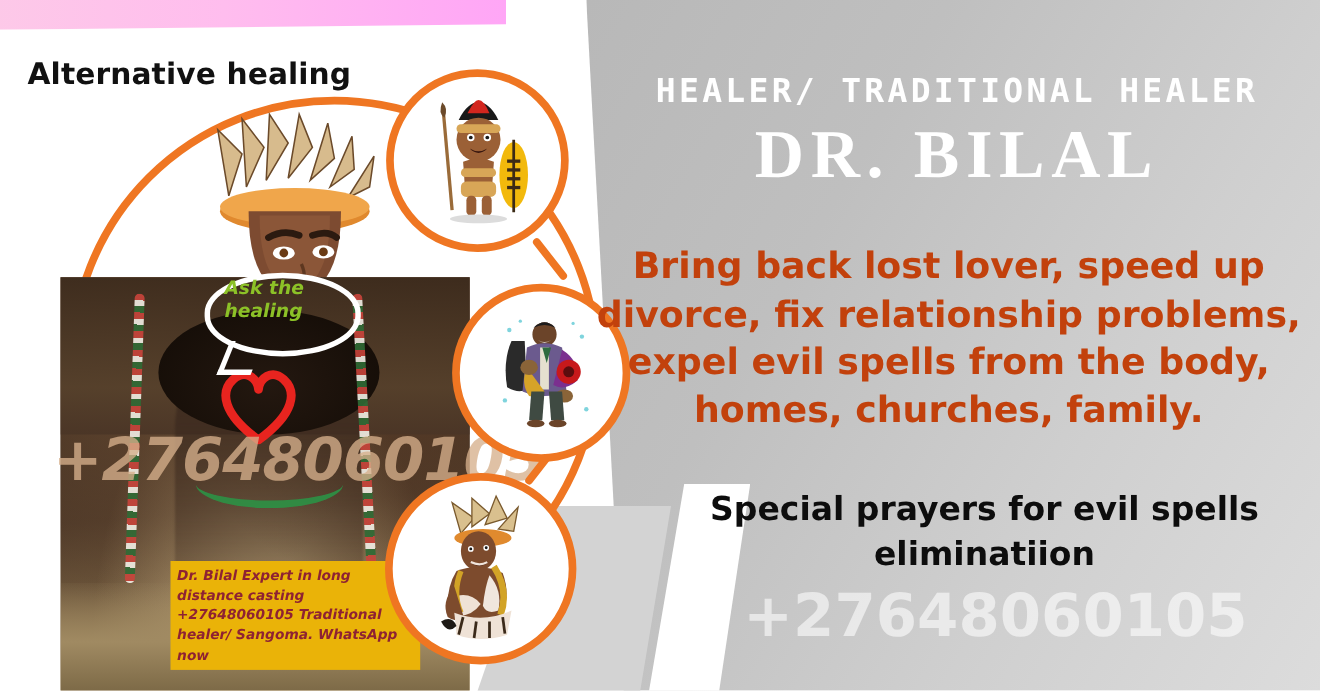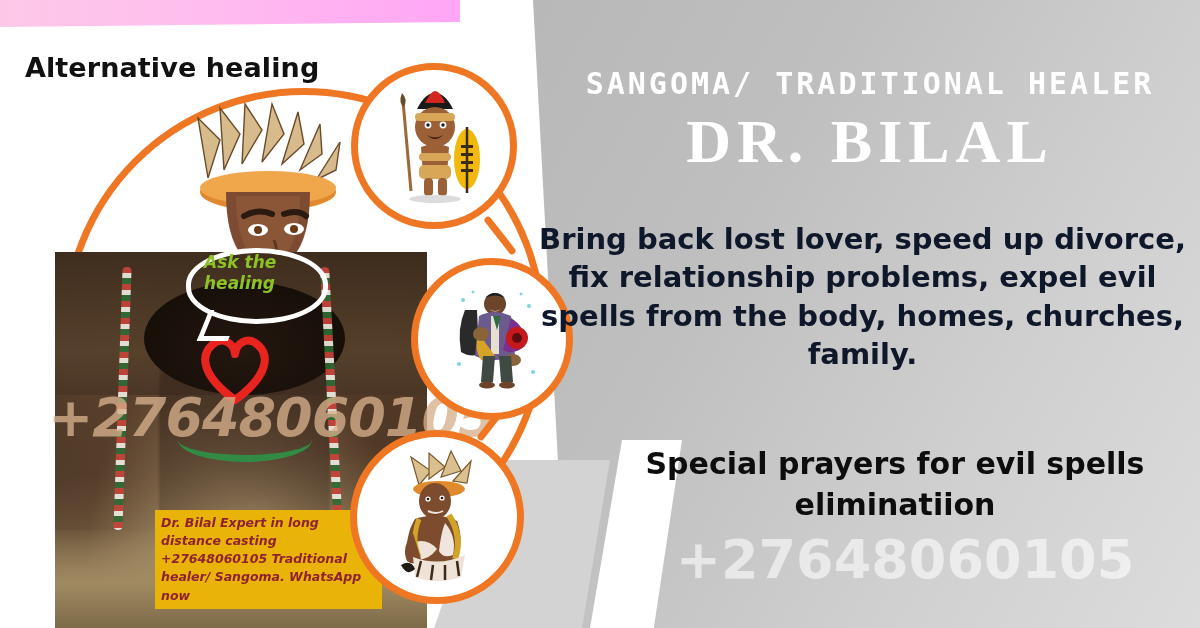--- a/index.html
+++ b/index.html
@@ -146,21 +146,21 @@
     font-family:"DejaVu Sans Mono",monospace;
     font-size:30px;font-weight:700;color:#ffffff;letter-spacing:3px;
   }
   .hdr-big{
     position:absolute;left:560px;top:106px;width:620px;text-align:center;
     font-size:62px;font-weight:700;color:#ffffff;letter-spacing:6px;
     font-family:Liberation Serif, serif;
   }
   .red-body{
     position:absolute;left:535px;top:220px;width:655px;text-align:center;
-    font-size:29px;font-weight:700;color:#0f172a;line-height:1.32;
+    font-size:33px;font-weight:700;color:#c2410c;line-height:1.32;
     font-family:"DejaVu Sans",sans-serif;
   }
   .black-body{
     position:absolute;left:600px;top:444px;width:590px;text-align:center;
     font-size:30px;font-weight:700;color:#0d0d0d;line-height:1.35;
     font-family:"DejaVu Sans",sans-serif;
   }
   .big-phone{
     position:absolute;left:620px;top:528px;width:570px;text-align:center;
     font-size:54px;font-weight:700;color:rgba(255,255,255,.58);letter-spacing:0px;
@@ -358,19 +358,19 @@
         <line x1="54" y1="114" x2="50" y2="130"></line>
         <line x1="66" y1="118" x2="64" y2="133"></line>
         <line x1="78" y1="118" x2="78" y2="133"></line>
         <line x1="90" y1="114" x2="92" y2="129"></line>
       </g>
 
       <path d="M34 118 q10 -6 14 4 q-8 8 -14 -4z" fill="#1e1a16"></path>
     </svg>
   </div>
 
-  <div class="hdr-small">SANGOMA/ TRADITIONAL HEALER</div>
+  <div class="hdr-small">HEALER/ TRADITIONAL HEALER</div>
   <div class="hdr-big">DR. BILAL</div>
   <div class="red-body">Bring back lost lover, speed up divorce, fix relationship problems, expel evil spells from the body, homes, churches, family.</div>
   <div class="black-body">Special prayers for  evil spells eliminatiion</div>
   <div class="big-phone">+27648060105</div>
 
 </div>
 
 </body></html>

